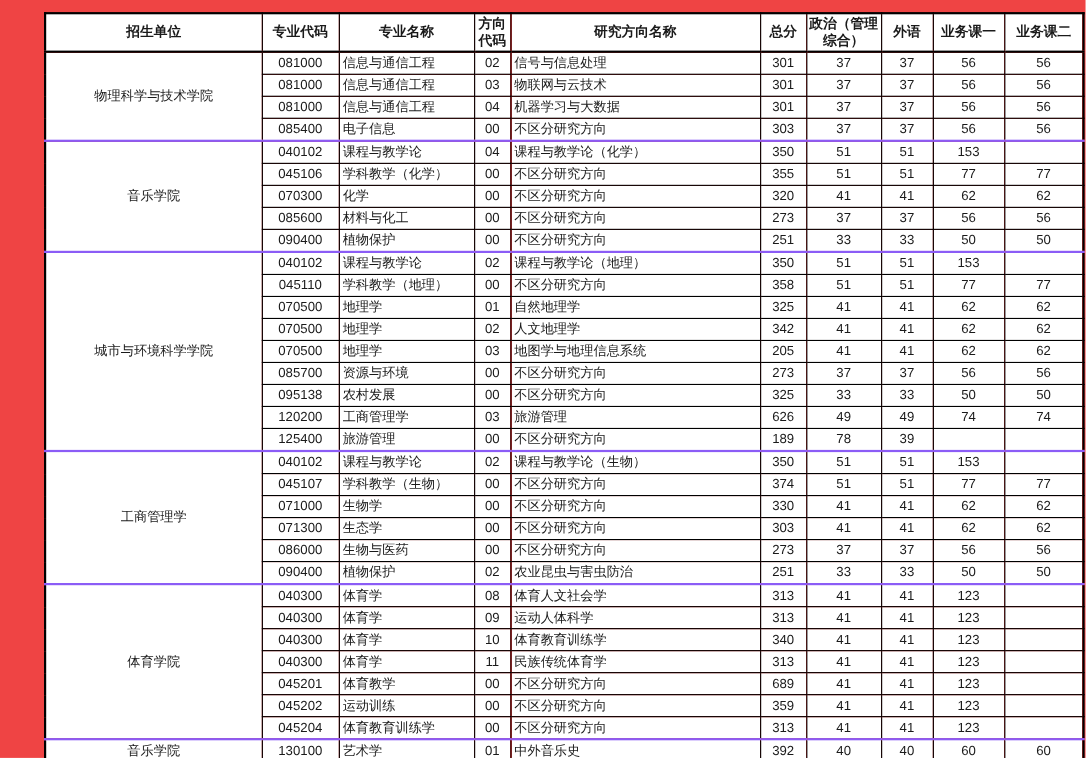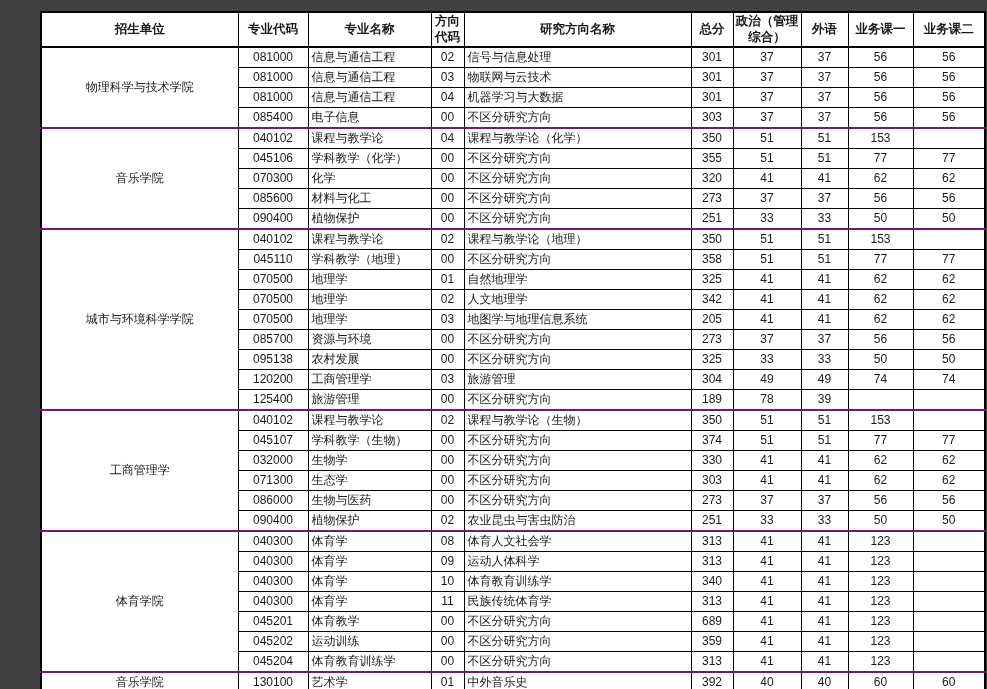--- a/index.html
+++ b/index.html
@@ -7,21 +7,21 @@
     padding: 0;
     background: #ffffff;
     width: 987px;
     height: 689px;
     font-family: "Liberation Sans", "DejaVu Sans", sans-serif;
   }
   #page {
     position: relative;
     width: 987px;
     height: 689px;
-    background: #404040;
+    background: #ef4444;
     overflow: hidden;
   }
   table.scores {
     position: absolute;
     left: 40px;
     top: 11px;
     width: 944px;
     border-collapse: collapse;
     table-layout: fixed;
     border: 2px solid #000;
@@ -50,21 +50,21 @@
     text-align: center;
   }
   table.scores tbody td.left {
     text-align: left;
   }
   table.scores tbody td.college {
     text-align: center;
     vertical-align: middle;
   }
   table.scores tbody tr.sec-first td {
-    border-top: 2px solid #701a75;
+    border-top: 2px solid #8b5cf6;
   }
 </style>
 </head>
 <body>
 
 <div id="page">
   <table class="scores">
     <colgroup>
         <col style="width: 197px;">
         <col style="width: 70px;">
@@ -269,21 +269,21 @@
           <td>33</td>
           <td>33</td>
           <td>50</td>
           <td>50</td>
         </tr>
         <tr>
           <td>120200</td>
           <td class="left">工商管理学</td>
           <td>03</td>
           <td class="left">旅游管理</td>
-          <td>304</td>
+          <td>626</td>
           <td>49</td>
           <td>49</td>
           <td>74</td>
           <td>74</td>
         </tr>
         <tr>
           <td>125400</td>
           <td class="left">旅游管理</td>
           <td>00</td>
           <td class="left">不区分研究方向</td>
@@ -310,21 +310,21 @@
           <td class="left">学科教学（生物）</td>
           <td>00</td>
           <td class="left">不区分研究方向</td>
           <td>374</td>
           <td>51</td>
           <td>51</td>
           <td>77</td>
           <td>77</td>
         </tr>
         <tr>
-          <td>032000</td>
+          <td>071000</td>
           <td class="left">生物学</td>
           <td>00</td>
           <td class="left">不区分研究方向</td>
           <td>330</td>
           <td>41</td>
           <td>41</td>
           <td>62</td>
           <td>62</td>
         </tr>
         <tr>

